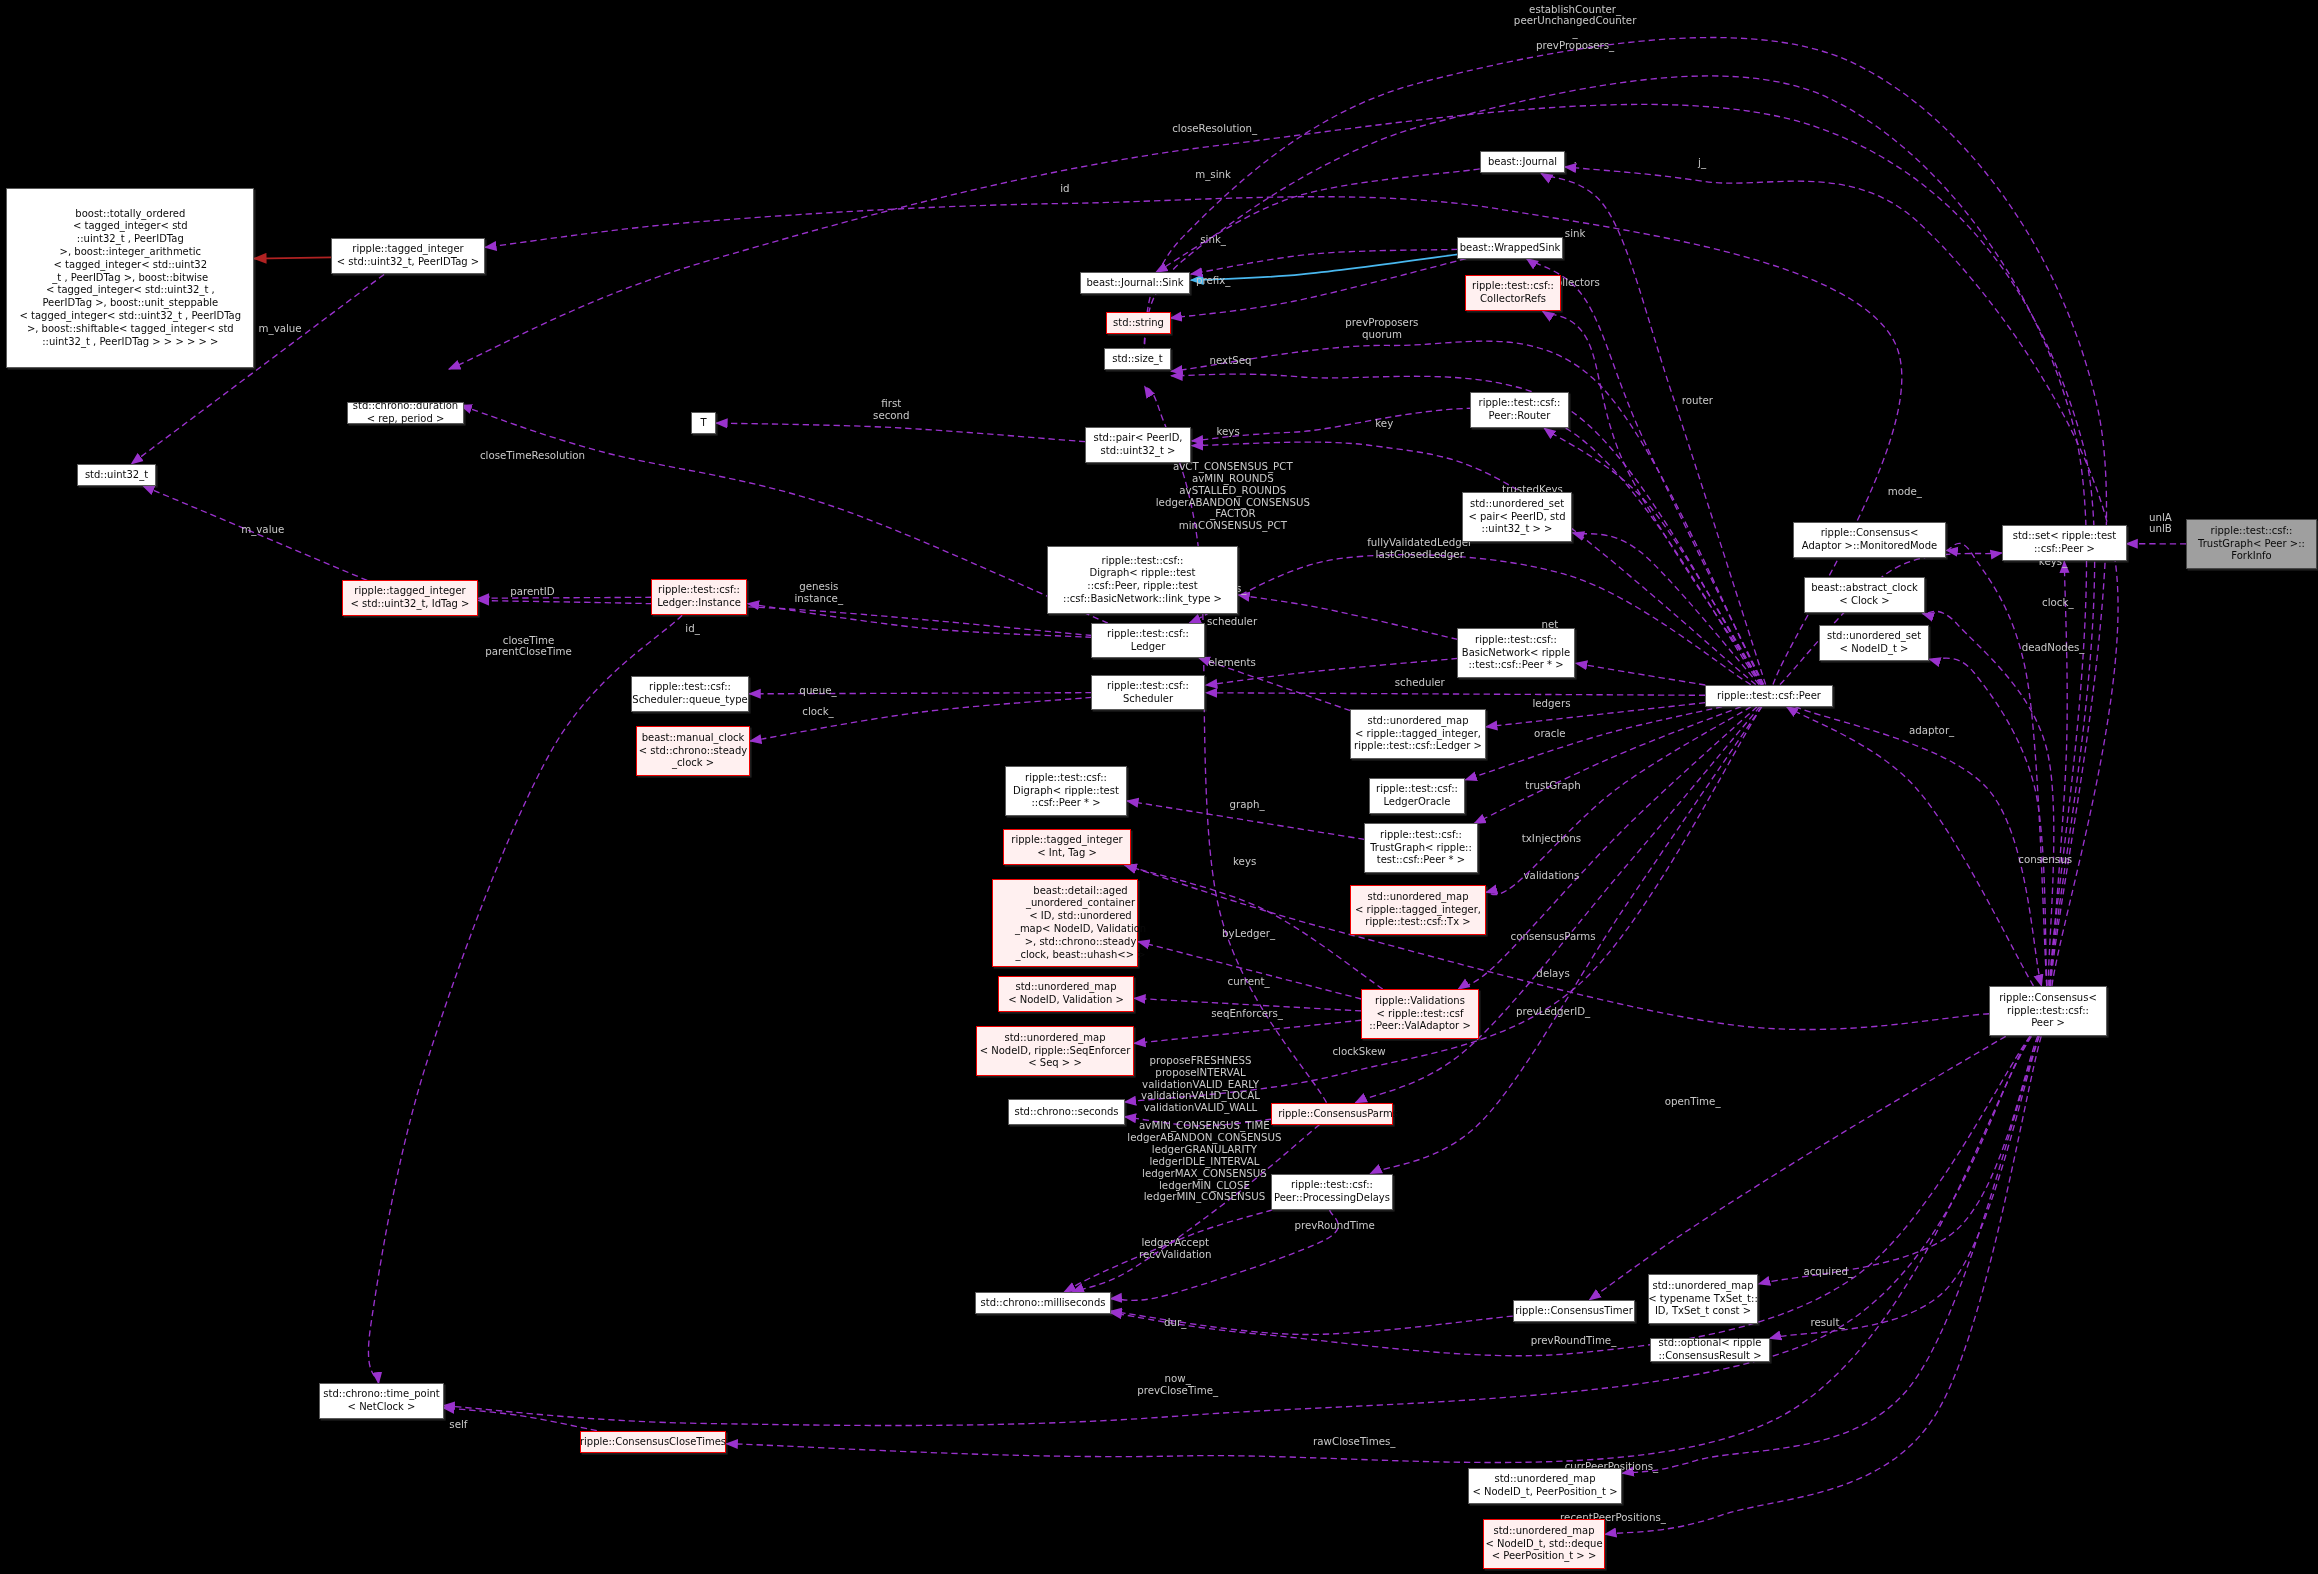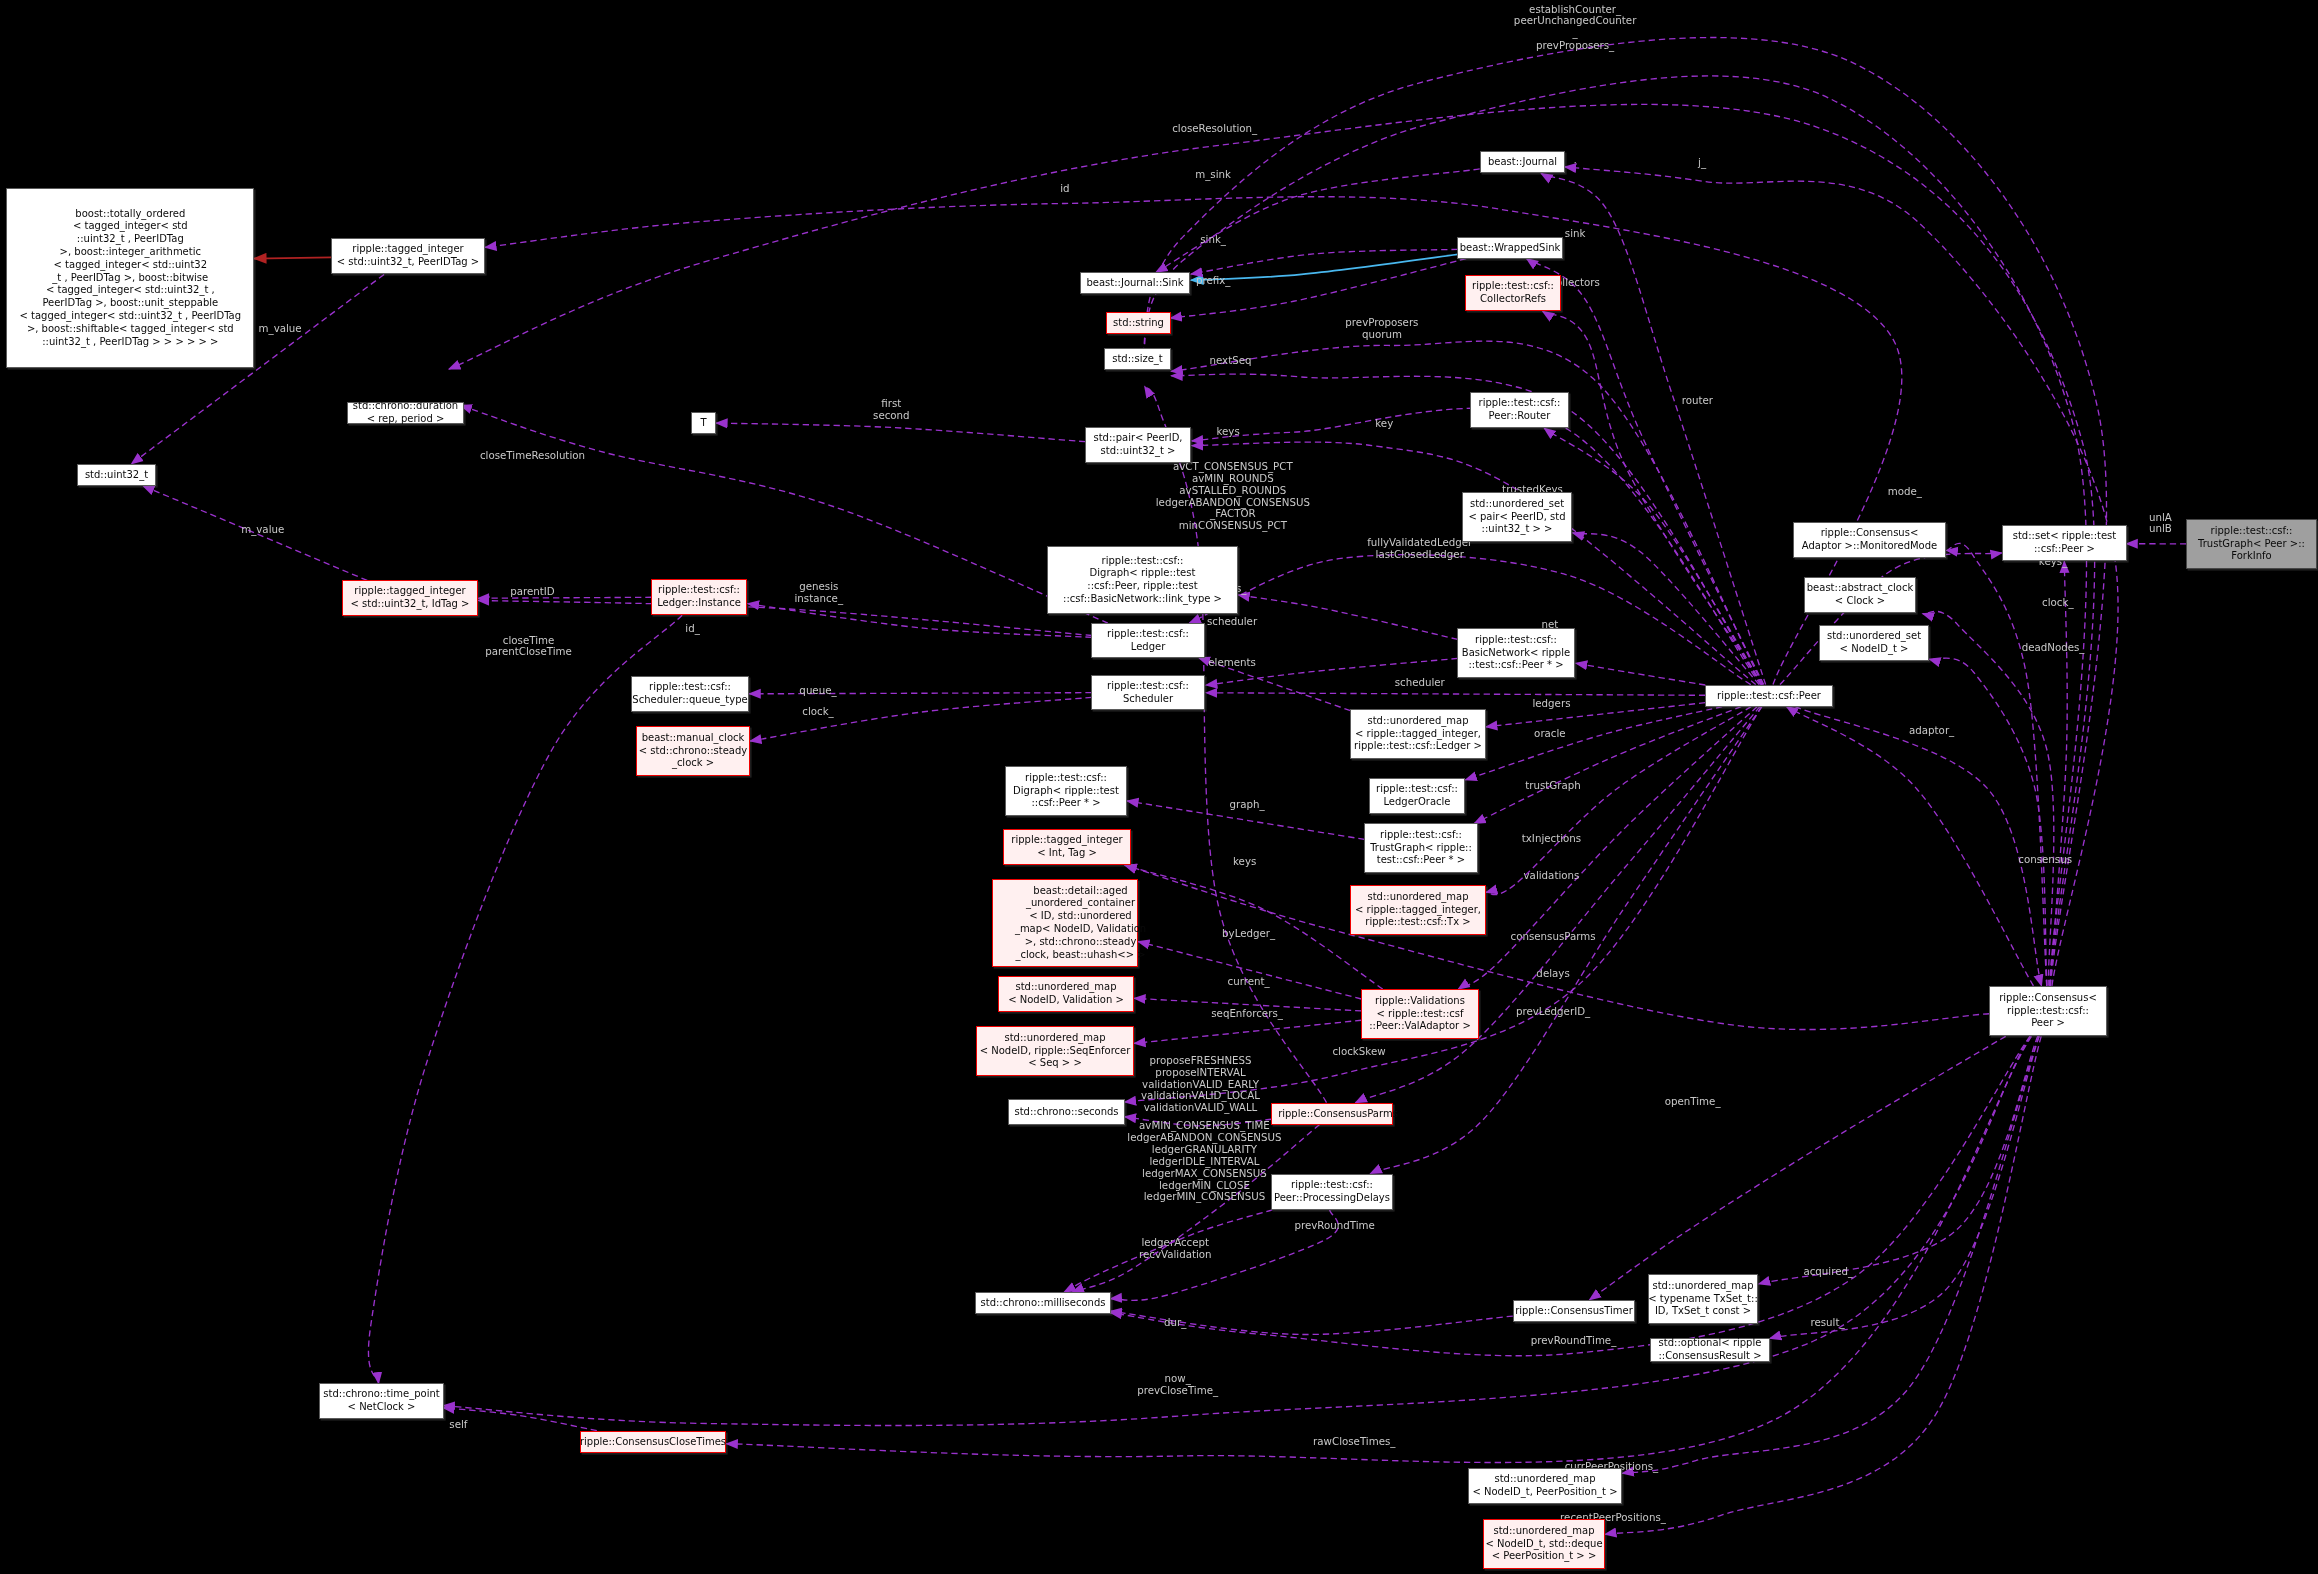--- a/index.html
+++ b/index.html
@@ -254,21 +254,21 @@
       </div>
       <div class="node " style="left: 1462px; top: 492px; width: 110px; height: 50px;">
         <div class="nl">std::unordered_set</div>
         <div class="nl">&lt; pair&lt; PeerID, std</div>
         <div class="nl">::uint32_t &gt; &gt;</div>
       </div>
       <div class="node " style="left: 1793px; top: 522px; width: 153px; height: 36px;">
         <div class="nl">ripple::Consensus&lt;</div>
         <div class="nl">Adaptor &gt;::MonitoredMode</div>
       </div>
-      <div class="node " style="left: 1804px; top: 577px; width: 112px; height: 36px;">
+      <div class="node " style="left: 1804px; top: 577px; width: 121px; height: 36px;">
         <div class="nl">beast::abstract_clock</div>
         <div class="nl">&lt; Clock &gt;</div>
       </div>
       <div class="node " style="left: 2002px; top: 525px; width: 125px; height: 36px;">
         <div class="nl">std::set&lt; ripple::test</div>
         <div class="nl">::csf::Peer &gt;</div>
       </div>
       <div class="node grey" style="left: 2186px; top: 519px; width: 131px; height: 50px;">
         <div class="nl">ripple::test::csf::</div>
         <div class="nl">TrustGraph&lt; Peer &gt;::</div>

